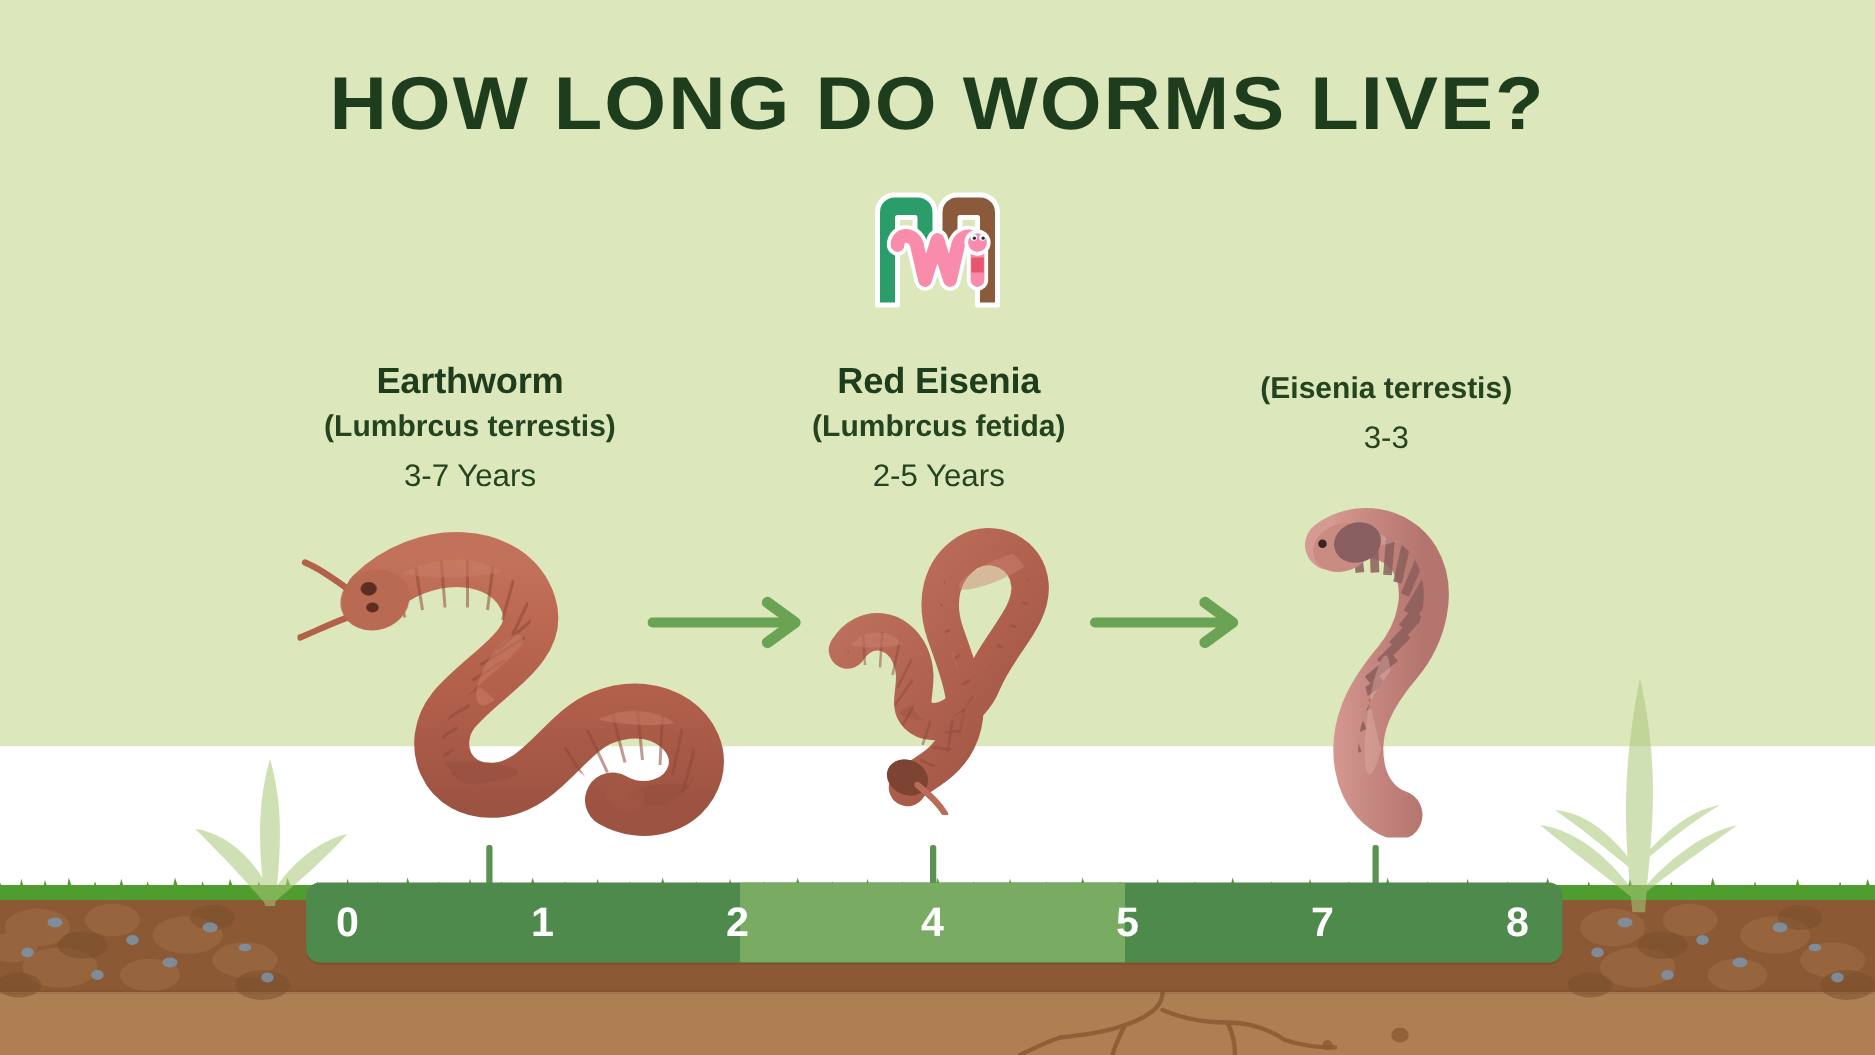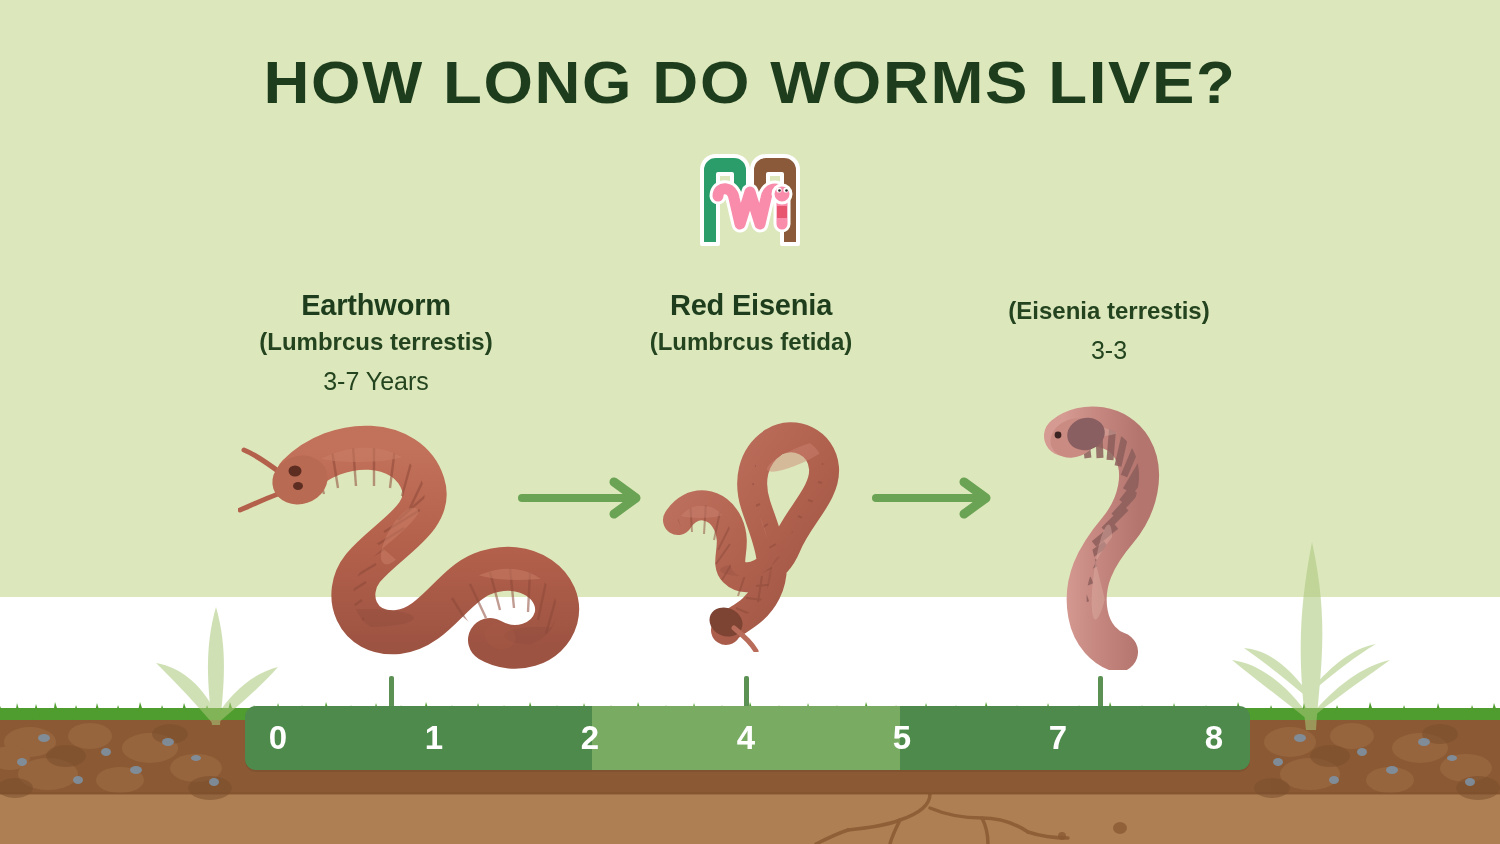--- a/index.html
+++ b/index.html
@@ -336,20 +336,21 @@
 
   <div class="species" id="species-0">
     <div class="common">Earthworm</div>
     <div class="latin">(Lumbrcus terrestis)</div>
     <div class="lifespan">3-7 Years</div>
   </div>
 
   <div class="species" id="species-1">
     <div class="common">Red Eisenia</div>
     <div class="latin">(Lumbrcus fetida)</div>
+    <div class="lifespan">2-5 Years</div>
   </div>
 
   <div class="species" id="species-2">
     <div class="latin">(Eisenia terrestis)</div>
     <div class="lifespan">3-3</div>
   </div>
 
   <svg class="arrow" id="arrow-0" viewBox="0 0 128 44">
     <path d="M4 22 L108 22" stroke="#6aa353" stroke-width="8" stroke-linecap="round" fill="none"></path>
     <path d="M96 6 L118 22 L96 38" stroke="#6aa353" stroke-width="9" stroke-linecap="round" stroke-linejoin="round" fill="none"></path>

